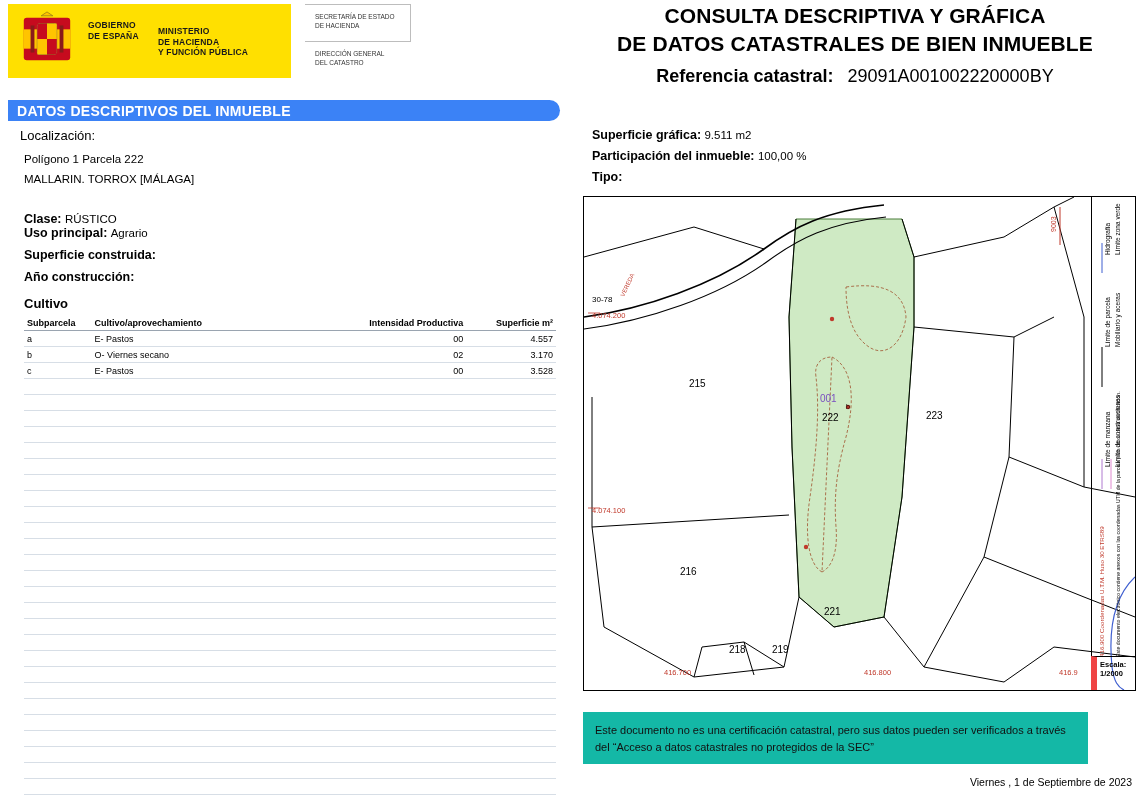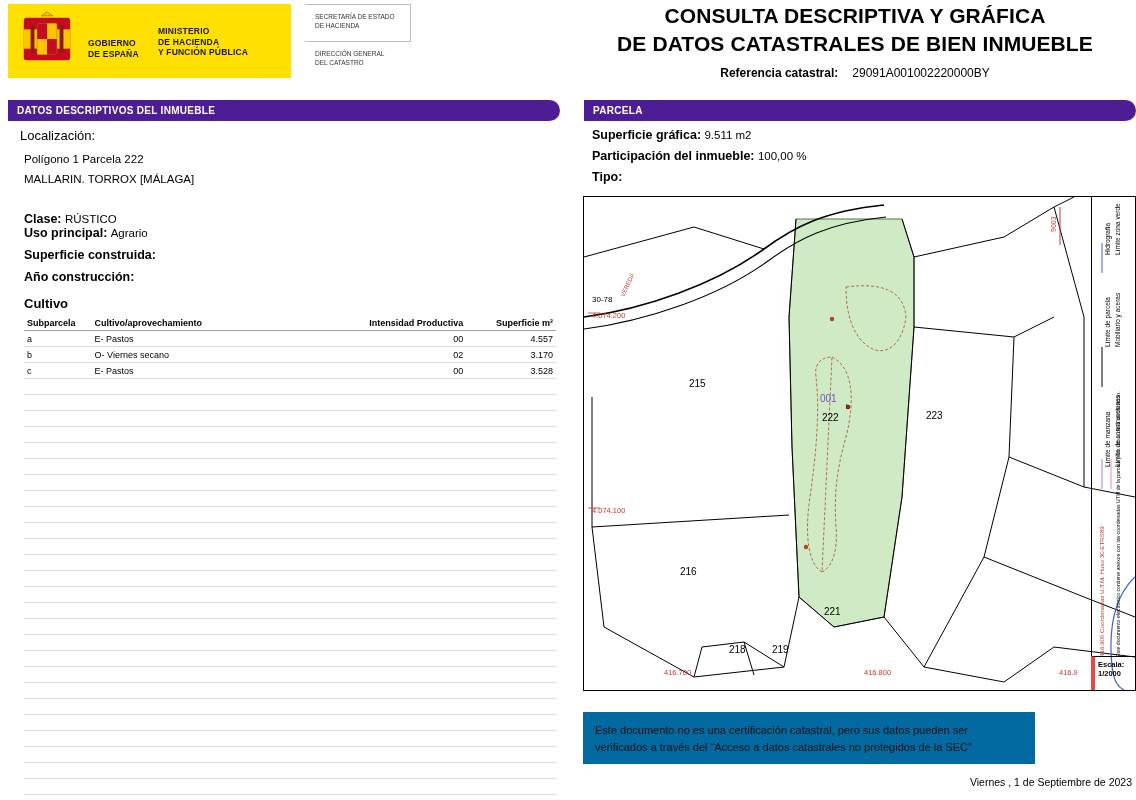--- a/index.html
+++ b/index.html
@@ -3,33 +3,33 @@
 <meta charset="utf-8">
 <style>
   html,body{margin:0;padding:0;background:#ffffff;}
   body{width:1136px;height:800px;position:relative;font-family:"Liberation Sans",sans-serif;color:#000;}
   .page{position:absolute;inset:0;}
 
   
   .hdr{position:absolute;left:0;top:0;width:1136px;height:92px;}
   .logo-band{position:absolute;left:8px;top:4px;width:283px;height:74px;background:#ffe000;}
   .coat{position:absolute;left:18px;top:10px;width:58px;height:58px;}
-  .gob-txt{position:absolute;left:88px;top:38px;font-size:8.5px;font-weight:bold;line-height:1.25;color:#1a1a1a;letter-spacing:.2px;}
+  .gob-txt{position:absolute;left:88px;top:20px;font-size:8.5px;font-weight:bold;line-height:1.25;color:#1a1a1a;letter-spacing:.2px;}
   .min-txt{position:absolute;left:158px;top:26px;font-size:8.5px;font-weight:bold;line-height:1.25;color:#1a1a1a;letter-spacing:.2px;}
   .sec-box{position:absolute;left:305px;top:4px;width:105px;height:36px;border:1px solid #bdbdbd;border-left:none;}
   .sec-txt{position:absolute;left:315px;top:13px;font-size:6.5px;line-height:1.35;color:#333;}
   .dir-txt{position:absolute;left:315px;top:50px;font-size:6.5px;line-height:1.35;color:#333;}
   .title1{position:absolute;left:575px;top:4px;width:560px;text-align:center;font-size:21px;font-weight:bold;letter-spacing:.1px;}
   .title2{position:absolute;left:575px;top:32px;width:560px;text-align:center;font-size:21px;font-weight:bold;letter-spacing:.1px;}
-  .refline{position:absolute;left:575px;top:66px;width:560px;text-align:center;font-size:12px;}
+  .refline{position:absolute;left:575px;top:66px;width:560px;text-align:center;font-size:18px;}
   .refline b{font-weight:bold;}
   .refval{font-weight:normal;margin-left:14px;}
 
   
-  .bar{position:absolute;height:21px;background:#4c1d95;color:#fff;font-size:10px;font-weight:bold;letter-spacing:.3px;
+  .bar{position:absolute;height:21px;background:#3b82f6;color:#fff;font-size:14px;font-weight:bold;letter-spacing:.3px;
        display:flex;align-items:center;padding-left:9px;box-sizing:border-box;
        border-top-right-radius:11px;border-bottom-right-radius:11px;}
   .bar-left{left:8px;top:100px;width:552px;}
   .bar-right{left:584px;top:100px;width:552px;}
 
   
   .left{position:absolute;left:8px;top:128px;width:552px;}
   .lbl{font-size:12.5px;font-weight:bold;}
   .val{font-size:11.5px;font-weight:normal;}
   .loc-title{position:absolute;left:12px;top:0px;font-size:13px;font-weight:normal;}
@@ -54,24 +54,24 @@
   
   .right{position:absolute;left:584px;top:128px;width:552px;}
   .r-l1{position:absolute;left:8px;top:0px;font-size:12px;}
   .r-l2{position:absolute;left:8px;top:21px;font-size:12px;}
   .r-l3{position:absolute;left:8px;top:42px;font-size:12px;}
 
   
   .mapwrap{position:absolute;left:583px;top:196px;width:553px;height:495px;border:1px solid #000;box-sizing:border-box;background:#fff;}
   .mapsvg{position:absolute;left:0;top:0;}
   .legend{position:absolute;right:0;top:0;width:44px;height:100%;border-left:1px solid #000;box-sizing:border-box;}
-  .scale-box{position:absolute;right:0;bottom:0;width:44px;height:34px;border-left:4px solid #ef4444;border-top:1px solid #000;box-sizing:border-box;font-size:7.5px;padding:3px 3px;font-weight:bold;}
-
-  
-  .note{position:absolute;left:583px;top:712px;width:452px;height:52px;background:#0369a1;box-sizing:border-box;padding:10px 12px;font-size:11px;line-height:1.5;color:#111;}
+  .scale-box{position:absolute;right:0;bottom:0;width:44px;height:34px;border-left:6px solid #ef4444;border-top:1px solid #000;box-sizing:border-box;font-size:7.5px;padding:3px 3px;font-weight:bold;}
+
+  
+  .note{position:absolute;left:583px;top:712px;width:505px;height:52px;background:#14b8a6;box-sizing:border-box;padding:10px 12px;font-size:11px;line-height:1.5;color:#111;}
   .datefoot{position:absolute;left:583px;top:776px;width:553px;text-align:right;font-size:10.5px;padding-right:4px;box-sizing:border-box;}
 </style>
 </head>
 <body>
 
 <div class="page">
 
   <div class="hdr">
     <div class="logo-band"></div>
 
@@ -96,21 +96,20 @@
     <div class="dir-txt">DIRECCIÓN GENERAL<br>DEL CATASTRO</div>
 
     <div class="title1">CONSULTA DESCRIPTIVA Y GRÁFICA</div>
     <div class="title2">DE DATOS CATASTRALES DE BIEN INMUEBLE</div>
     <div class="refline">
       <b>Referencia catastral:</b><span class="refval">29091A001002220000BY</span>
     </div>
   </div>
 
   <div class="bar bar-left">DATOS DESCRIPTIVOS DEL INMUEBLE</div>
-  <div class="bar bar-right">PARCELA</div>
 
   <div class="left">
     <div class="loc-title">Localización:</div>
     <div class="loc-l1">Polígono 1 Parcela 222</div>
     <div class="loc-l2">MALLARIN. TORROX [MÁLAGA]</div>
 
     <div class="clase">
       <span class="lbl">Clase:</span>
       <span class="val">RÚSTICO</span>
     </div>

